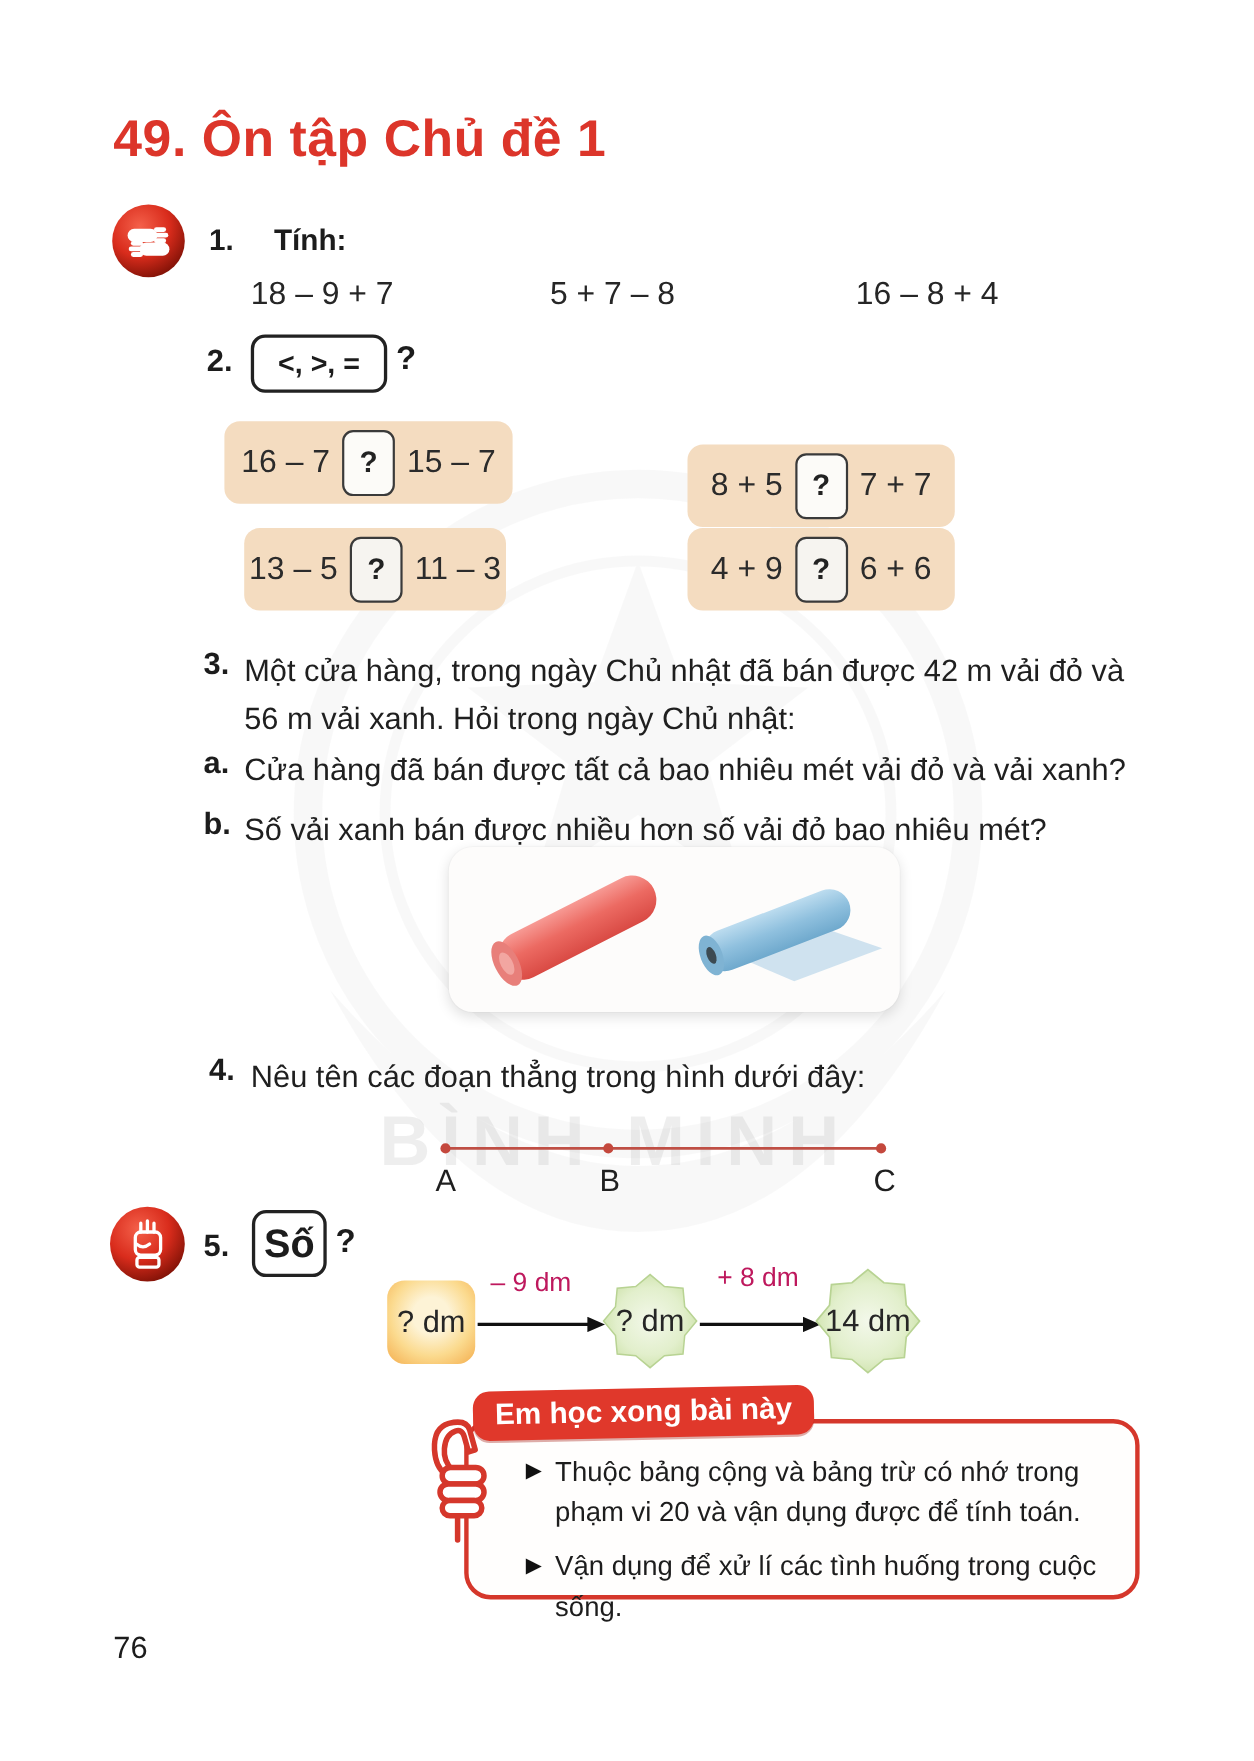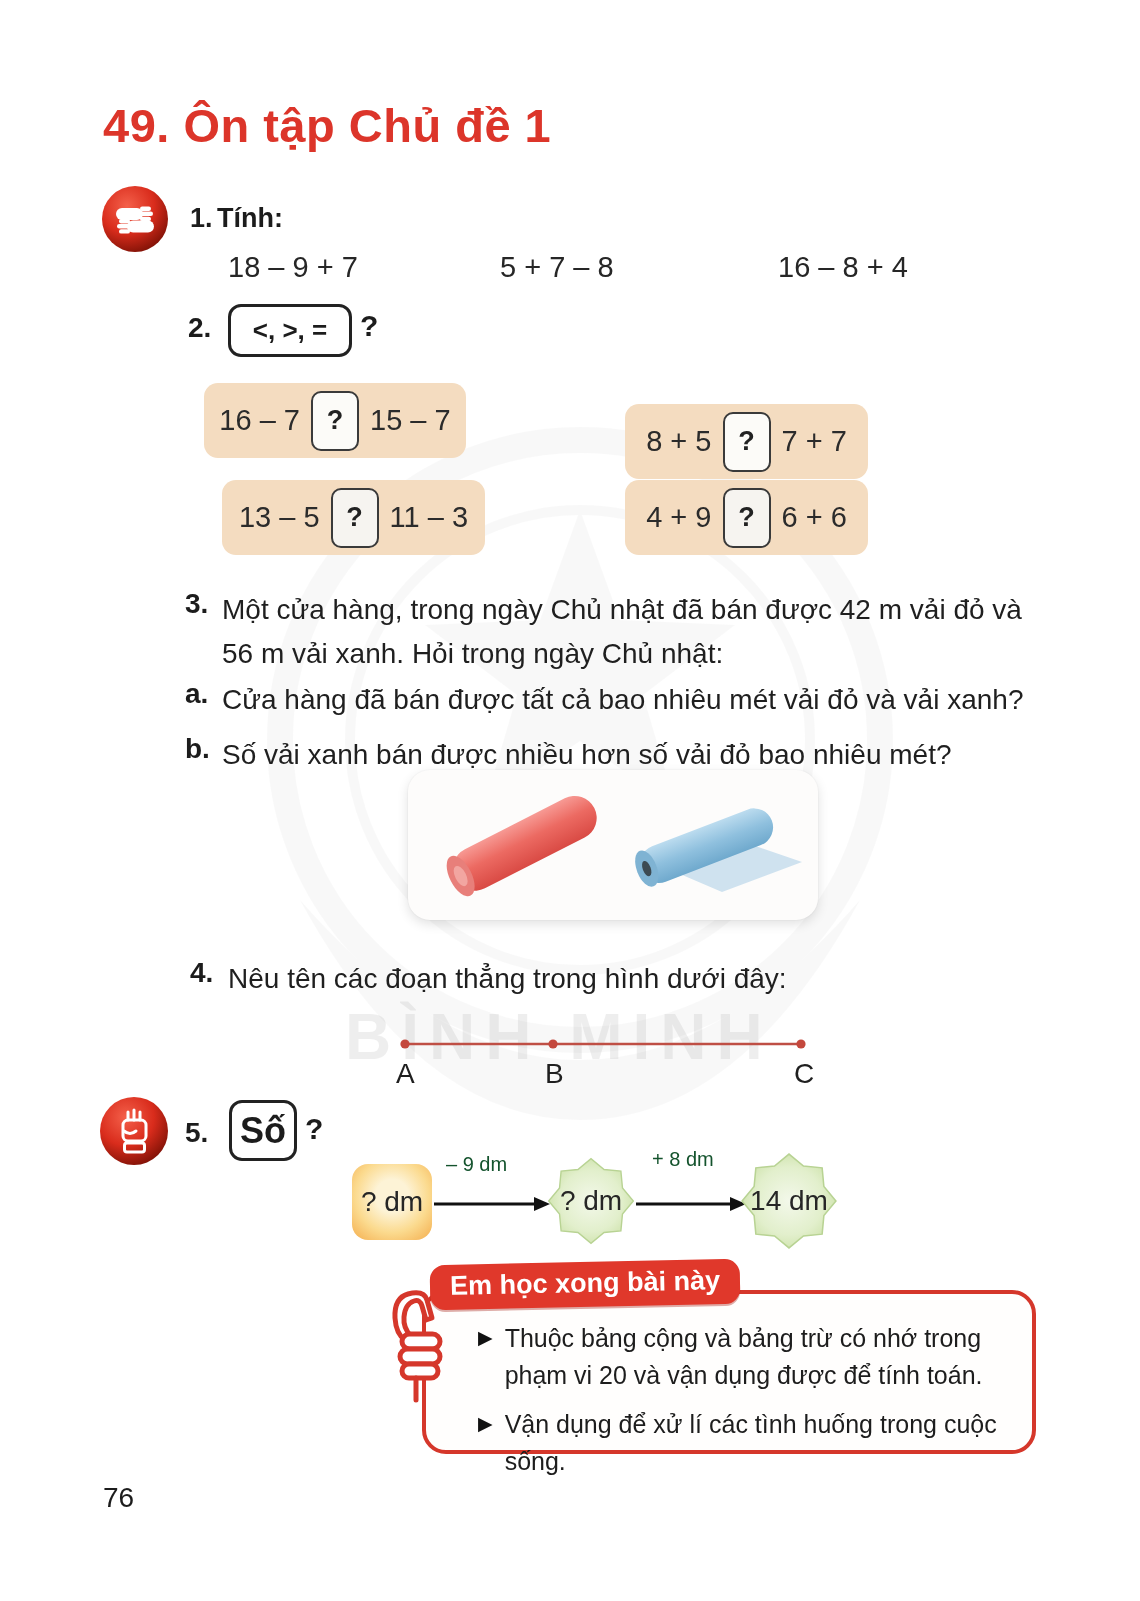--- a/index.html
+++ b/index.html
@@ -12,42 +12,42 @@
   .wm-svg{left:240px;top:360px;opacity:.05;}
   .wm-text{left:345px;top:1000px;font-size:64px;font-weight:bold;letter-spacing:10px;color:#7d7d7d;opacity:.12;}
 
   
   .title{left:103px;top:98px;font-size:47px;font-weight:800;color:#dc352a;letter-spacing:.5px;}
 
   
   .badge{width:72px;height:72px;}
 
   .h-num{font-weight:800;color:#1c1c1c;font-size:27px;}
-  .h-label{font-weight:800;color:#1c1c1c;font-size:27px;}
+  .h-label{font-weight:800;color:#1c1c1c;font-size:27px;margin-left:32px;}
 
   .expr{font-size:29px;color:#262626;text-align:right;}
 
   .signbox{border:3px solid #222;border-radius:13px;display:flex;align-items:center;justify-content:center;font-weight:800;font-size:26px;color:#1c1c1c;background:#fff;}
   .qmark{font-weight:800;font-size:30px;color:#1c1c1c;}
 
   .card{background:#f4dcc0;border-radius:14px;display:flex;align-items:center;justify-content:center;gap:11px;font-size:29px;color:#2b2b2b;}
   .qbox{width:44px;height:56px;background:#fcfbf8;border:2px solid #3a3a3a;border-radius:10px;display:flex;align-items:center;justify-content:center;font-size:27px;font-weight:600;color:#222;}
 
   .para{font-size:28px;color:#1f1f1f;line-height:44px;}
   .plabel{font-weight:800;font-size:28px;color:#1c1c1c;}
 
   .photo-card{left:408px;top:770px;width:410px;height:150px;background:#fdfcfb;border-radius:22px;box-shadow:0 4px 12px rgba(0,0,0,.12), 0 0 0 1px rgba(0,0,0,.02);}
 
   .pt-label{font-size:28px;color:#1f1f1f;}
 
   .chain-node{display:flex;align-items:center;justify-content:center;font-size:28px;color:#262626;}
   .orange-box{left:352px;top:1164px;width:80px;height:76px;border-radius:16px;background:radial-gradient(circle at 50% 42%, #fdf3d6 28%, #fbda8e 62%, #f4ad4d 100%);}
   .star-wrap{position:absolute;}
   .star-text{position:absolute;inset:0;display:flex;align-items:center;justify-content:center;font-size:28px;color:#262626;}
-  .op-label{font-size:20px;color:#14532d;}
+  .op-label{font-size:24px;color:#be185d;}
 
   .goal-box{left:422px;top:1290px;width:614px;height:164px;border:4px solid #d5372b;border-radius:24px;background:#fffefd;box-sizing:border-box;}
   .goal-banner{left:430px;top:1262px;background:#e0382b;border-radius:15px;padding:6px 20px 8px 20px;font-size:27px;font-weight:800;color:#ffffff;transform:rotate(-1.2deg);box-shadow:0 2px 0 rgba(160,20,10,.35);}
   .bullet{display:flex;align-items:flex-start;}
   .bullet .tri{font-size:19px;color:#111;margin-right:12px;padding-top:6px;}
   .bullet .btxt{font-size:25px;color:#1d1d1d;line-height:37px;}
 
   .page-num{left:103px;top:1482px;font-size:28px;color:#1c1c1c;}
 </style>
 </head>
@@ -102,21 +102,21 @@
   <div class="abs card" style="left:204px;top:383px;width:262px;height:75px;">
     <span>16 – 7</span>
     <span class="qbox">?</span>
     <span>15 – 7</span>
   </div>
   <div class="abs card" style="left:625px;top:404px;width:243px;height:75px;">
     <span>8 + 5</span>
     <span class="qbox">?</span>
     <span>7 + 7</span>
   </div>
-  <div class="abs card" style="left:222px;top:480px;width:263px;height:75px;">
+  <div class="abs card" style="left:222px;top:480px;width:238px;height:75px;">
     <span>13 – 5</span>
     <span class="qbox" style="background:#f6f4f0;">?</span>
     <span>11 – 3</span>
   </div>
   <div class="abs card" style="left:625px;top:480px;width:243px;height:75px;">
     <span>4 + 9</span>
     <span class="qbox" style="background:#f6f4f0;">?</span>
     <span>6 + 6</span>
   </div>
 

